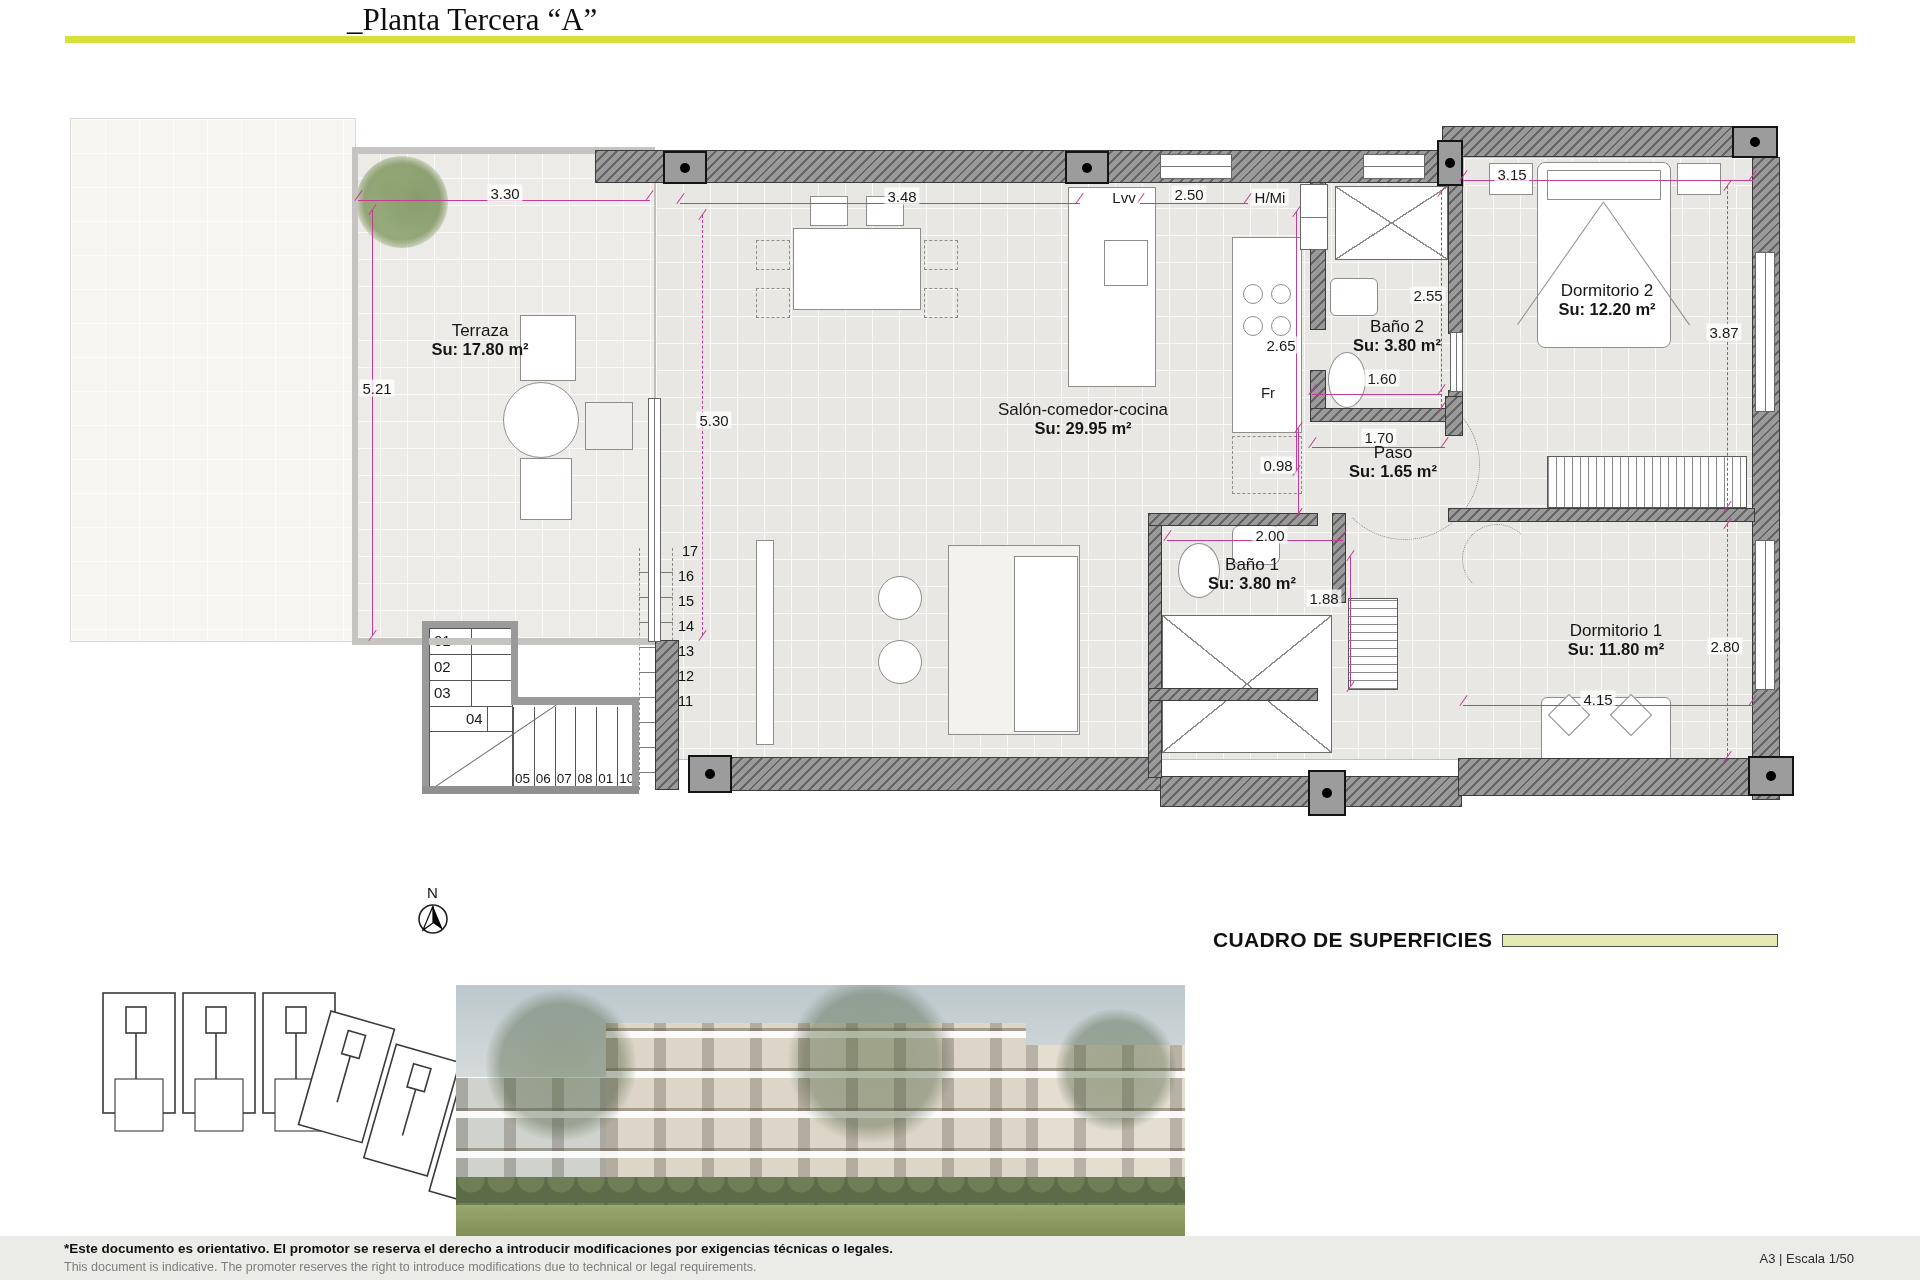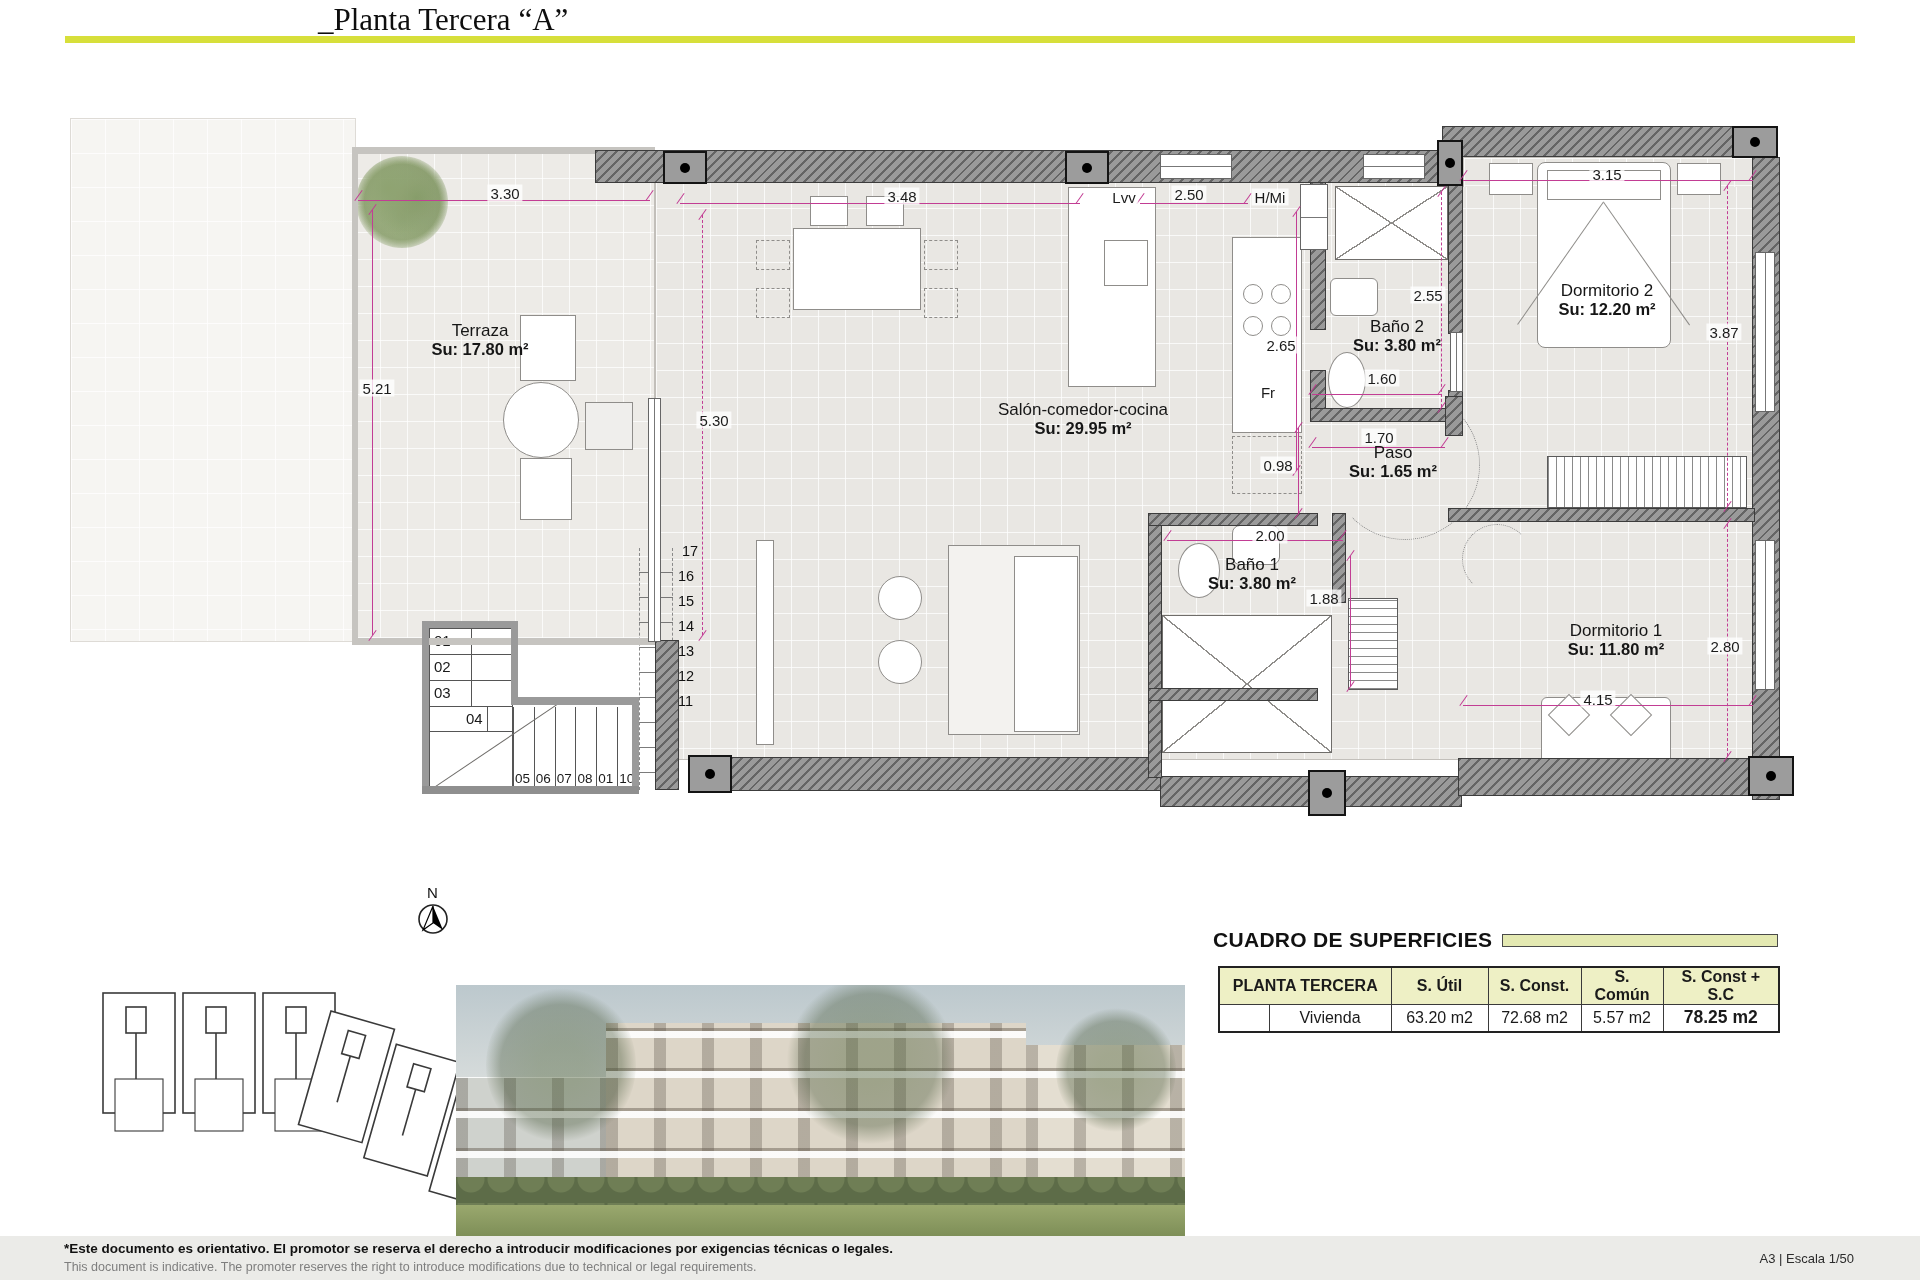--- a/index.html
+++ b/index.html
@@ -60,21 +60,21 @@
   .stairrow .cell{box-sizing:border-box;flex:1;border-right:1px solid #555;padding-left:4px;
         font-size:15px;line-height:24px;}
   .stairrow .cell:last-child{border-right:none;}
   .stepcols{position:absolute;display:flex;z-index:4;background:#fff;box-sizing:border-box;border-left:1px solid #555;}
   .stepcols div{flex:1;border-right:1px solid #555;position:relative;box-sizing:border-box;}
   .stepcols span{position:absolute;bottom:2px;left:1px;font-size:13.5px;}
   .dashedflight{position:absolute;box-sizing:border-box;z-index:3;
         border-left:1.5px dashed #8a8a8a;border-right:1.5px dashed #8a8a8a;
         background-image:repeating-linear-gradient(to bottom,transparent 0 24px,rgba(100,100,100,.85) 24px 25px);}
   
-  .title{position:absolute;font-family:"Liberation Serif",serif;font-size:31px;color:#0e0e0e;z-index:40;}
+  .title{position:absolute;font-family:"Liberation Serif",serif;font-size:31px;color:#0e0e0e;z-index:40;margin-left:29px;}
   .accentbar{position:absolute;background:#d7df3a;z-index:40;}
   .cuadro-title{position:absolute;font-weight:700;font-size:21px;letter-spacing:.3px;color:#111;z-index:40;}
   .cuadro-bar{position:absolute;background:#e4e9b2;border:1.5px solid #4a4a4a;box-sizing:border-box;z-index:40;}
   table.surf{position:absolute;border-collapse:collapse;z-index:40;font-size:16px;}
   table.surf th,table.surf td{border:1px solid #3a3a3a;text-align:center;padding:0 4px;box-sizing:border-box;}
   table.surf{border:2px solid #222;}
   table.surf th{background:#eef0c5;font-weight:700;height:29px;}
   table.surf td{background:#fff;height:27px;}
   td.total{font-weight:700;font-size:17.5px;}
   .footerbar{position:absolute;left:0;top:1236px;width:1920px;height:44px;background:#ebebe8;z-index:45;}
@@ -282,21 +282,21 @@
   <div class="dimlabel" style="left:1270px;top:197px;">H/Mi</div>
   <div class="dimlabel" style="left:1428px;top:295px;">2.55</div>
   <div class="dimlabel" style="left:1281px;top:345px;">2.65</div>
   <div class="dimlabel" style="left:1382px;top:378px;">1.60</div>
   <div class="dimlabel" style="left:1268px;top:392px;">Fr</div>
   <div class="dimlabel" style="left:1379px;top:437px;">1.70</div>
   <div class="dimlabel" style="left:1266px;top:465px;margin-left:12px;">0.98</div>
   <div class="dimlabel" style="left:1270px;top:535px;">2.00</div>
   <div class="dimlabel" style="left:1324px;top:598px;">1.88</div>
   <div class="dimlabel" style="left:714px;top:420px;">5.30</div>
-  <div class="dimlabel" style="left:1607px;top:174px;text-align:right;">3.15</div>
+  <div class="dimlabel" style="left:1512px;top:174px;text-align:right;">3.15</div>
   <div class="dimlabel" style="left:1724px;top:332px;">3.87</div>
   <div class="dimlabel" style="left:1725px;top:646px;">2.80</div>
   <div class="dimlabel" style="left:1598px;top:699px;">4.15</div>
 
   <div class="roomlabel" style="left:480px;top:340px;">
     <div>Terraza</div>
     <div class="area">Su: 17.80 m²</div>
   </div>
   <div class="roomlabel" style="left:1083px;top:419px;">
     <div>Salón-comedor-cocina</div>
@@ -367,38 +367,19 @@
     <div class="bld" style="left:0;top:92px;width:150px;height:161px;background-color:#cfd2cd;"></div>
     <div class="palm" style="left:30px;top:0;width:150px;height:160px;"></div>
     <div class="palm" style="left:330px;top:-10px;width:170px;height:170px;"></div>
     <div class="palm" style="left:600px;top:20px;width:120px;height:130px;"></div>
     <div class="hedge" style="left:0;top:192px;width:729px;height:32px;"></div>
     <div class="lawn" style="left:0;top:220px;width:729px;height:33px;"></div>
   </div>
 
   <div class="cuadro-title" style="left:1213px;top:928px;">CUADRO DE SUPERFICIES</div>
   <div class="cuadro-bar" style="left:1502px;top:934px;width:276px;height:13px;"></div>
-  <table class="surf" style="left:1218px;top:966px;">
-    <tbody>
-        <tr>
-      <th colspan="2" style="width:172px;">PLANTA TERCERA</th>
-      <th style="width:97px;">S. Útil</th>
-      <th style="width:93px;">S. Const.</th>
-      <th style="width:82px;">S. Común</th>
-      <th style="width:116px;">S. Const + S.C</th>
-    </tr>
-    <tr>
-      <td style="width:50px;"></td>
-      <td style="width:122px;">Vivienda</td>
-      <td>63.20 m2</td>
-      <td>72.68 m2</td>
-      <td>5.57 m2</td>
-      <td class="total">78.25 m2</td>
-    </tr>
-  </tbody>
-    </table>
 
   <div class="footerbar"></div>
   <div class="foot1">*Este documento es orientativo. El promotor se reserva el derecho a introducir modificaciones por exigencias técnicas o legales.</div>
   <div class="foot2">This document is indicative. The promoter reserves the right to introduce modifications due to technical or legal requirements.</div>
   <div class="footscale">A3 | Escala 1/50</div>
 
 </div>
 
 </body></html>

